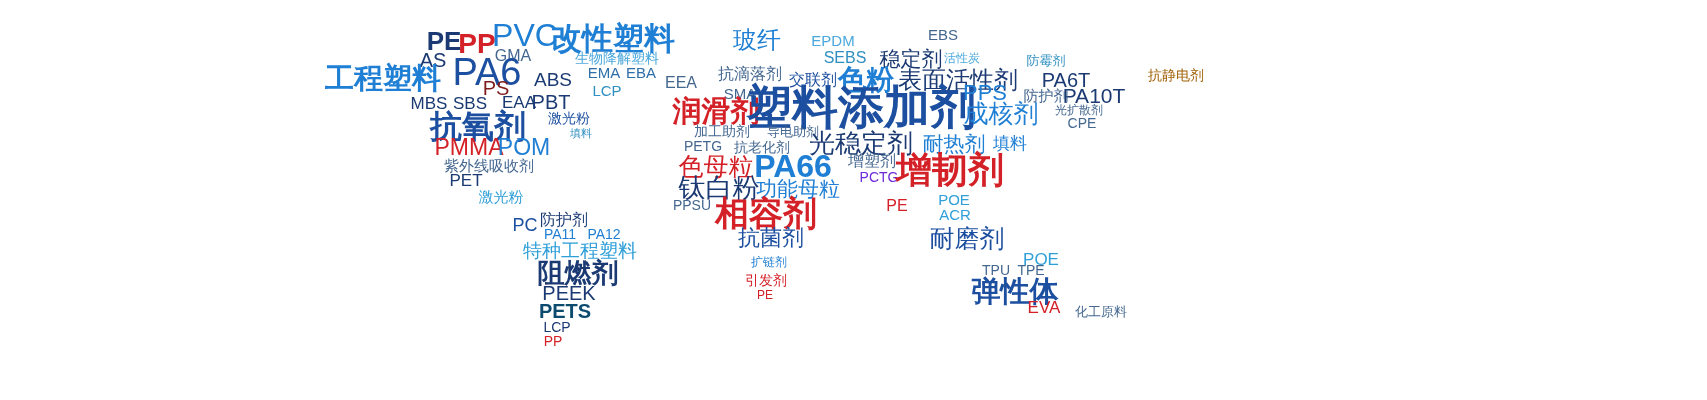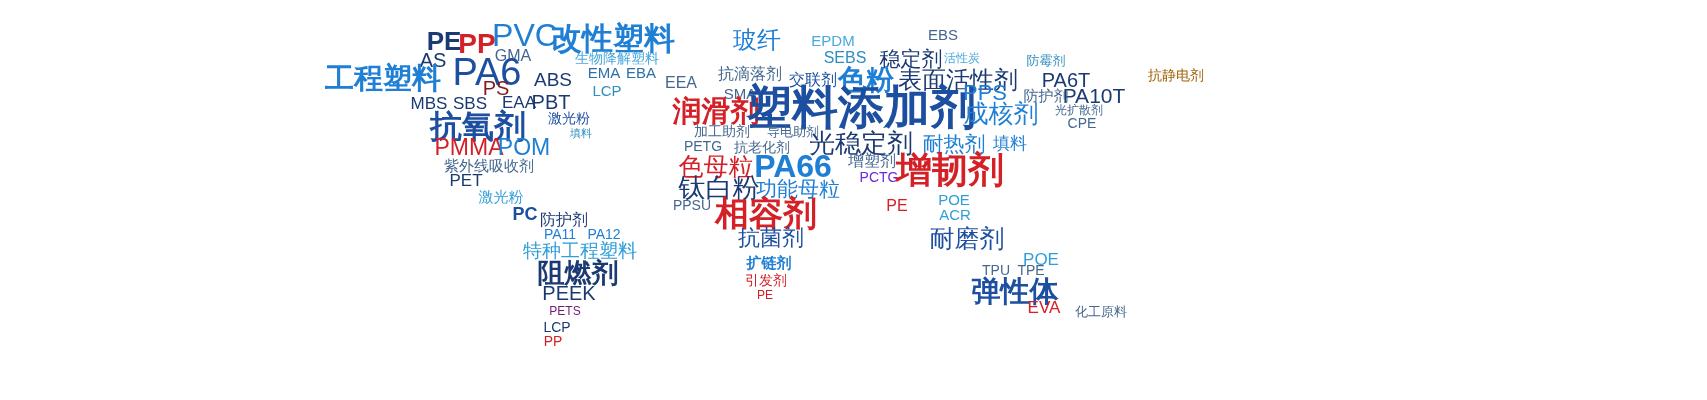--- a/index.html
+++ b/index.html
@@ -70,28 +70,28 @@
     <span class="word w-norm" style="left: 496px; top: 88px; font-size: 20px; color: #7f1d1d; font-weight: 400;">PS</span>
     <span class="word w-norm" style="left: 551px; top: 102px; font-size: 20px; color: rgb(27, 58, 115); font-weight: 400;">PBT</span>
     <span class="word w-norm" style="left: 569px; top: 118px; font-size: 14px; color: rgb(28, 79, 160); font-weight: 400;">激光粉</span>
     <span class="word w-norm" style="left: 581px; top: 133px; font-size: 11px; color: rgb(47, 143, 192); font-weight: 400;">填料</span>
     <span class="word w-bold" style="left: 478px; top: 126px; font-size: 32px; color: rgb(28, 79, 160); font-weight: 700;">抗氧剂</span>
     <span class="word w-norm" style="left: 469px; top: 147px; font-size: 23px; color: rgb(212, 32, 39); font-weight: 400;">PMMA</span>
     <span class="word w-norm" style="left: 524px; top: 147px; font-size: 23px; color: rgb(31, 127, 212); font-weight: 400;">POM</span>
     <span class="word w-norm" style="left: 489px; top: 165px; font-size: 15px; color: rgb(68, 103, 143); font-weight: 400;">紫外线吸收剂</span>
     <span class="word w-norm" style="left: 466px; top: 180px; font-size: 17px; color: rgb(27, 58, 115); font-weight: 400;">PET</span>
     <span class="word w-norm" style="left: 501px; top: 196px; font-size: 15px; color: rgb(47, 159, 216); font-weight: 400;">激光粉</span>
-    <span class="word w-norm" style="left: 525px; top: 214px; font-size: 18px; color: rgb(28, 79, 160); font-weight: 700;">PC</span>
+    <span class="word w-norm" style="left: 525px; top: 225px; font-size: 18px; color: rgb(28, 79, 160); font-weight: 400;">PC</span>
     <span class="word w-norm" style="left: 564px; top: 220px; font-size: 16px; color: rgb(27, 58, 115); font-weight: 400;">防护剂</span>
     <span class="word w-norm" style="left: 560px; top: 234px; font-size: 14px; color: rgb(31, 127, 212); font-weight: 400;">PA11</span>
     <span class="word w-norm" style="left: 604px; top: 234px; font-size: 14px; color: rgb(31, 127, 212); font-weight: 400;">PA12</span>
     <span class="word w-norm" style="left: 580px; top: 250px; font-size: 19px; color: rgb(47, 159, 216); font-weight: 400;">特种工程塑料</span>
     <span class="word w-bold" style="left: 578px; top: 273px; font-size: 27px; color: rgb(27, 58, 115); font-weight: 700;">阻燃剂</span>
     <span class="word w-norm" style="left: 569px; top: 293px; font-size: 20px; color: rgb(27, 58, 115); font-weight: 400;">PEEK</span>
-    <span class="word w-norm" style="left: 565px; top: 311px; font-size: 12px; color: #701a75; font-weight: 400;">PETS</span>
+    <span class="word w-norm" style="left: 565px; top: 311px; font-size: 20px; color: #0c4a6e; font-weight: 700;">PETS</span>
     <span class="word w-norm" style="left: 557px; top: 327px; font-size: 14px; color: rgb(27, 58, 115); font-weight: 400;">LCP</span>
     <span class="word w-norm" style="left: 553px; top: 341px; font-size: 14px; color: rgb(212, 32, 39); font-weight: 400;">PP</span>
     <span class="word w-bold" style="left: 716px; top: 111px; font-size: 29px; color: rgb(212, 32, 39); font-weight: 700;">润滑剂</span>
     <span class="word w-bold" style="left: 861px; top: 107px; font-size: 46px; color: rgb(28, 79, 160); font-weight: 700;">塑料添加剂</span>
     <span class="word w-norm" style="left: 985px; top: 93px; font-size: 22px; color: rgb(31, 127, 212); font-weight: 400;">PPS</span>
     <span class="word w-norm" style="left: 1001px; top: 113px; font-size: 25px; color: rgb(31, 127, 212); font-weight: 400;">成核剂</span>
     <span class="word w-norm" style="left: 722px; top: 131px; font-size: 14px; color: rgb(68, 103, 143); font-weight: 400;">加工助剂</span>
     <span class="word w-norm" style="left: 793px; top: 131px; font-size: 13px; color: rgb(68, 103, 143); font-weight: 400;">导电助剂</span>
     <span class="word w-norm" style="left: 703px; top: 146px; font-size: 14px; color: rgb(68, 103, 143); font-weight: 400;">PETG</span>
     <span class="word w-norm" style="left: 762px; top: 147px; font-size: 14px; color: rgb(68, 103, 143); font-weight: 400;">抗老化剂</span>
@@ -106,21 +106,21 @@
     <span class="word w-norm" style="left: 719px; top: 188px; font-size: 27px; color: rgb(27, 58, 115); font-weight: 400;">钛白粉</span>
     <span class="word w-norm" style="left: 798px; top: 188px; font-size: 21px; color: rgb(31, 127, 212); font-weight: 400;">功能母粒</span>
     <span class="word w-norm" style="left: 692px; top: 205px; font-size: 14px; color: rgb(68, 103, 143); font-weight: 400;">PPSU</span>
     <span class="word w-bold" style="left: 766px; top: 213px; font-size: 34px; color: rgb(212, 32, 39); font-weight: 700;">相容剂</span>
     <span class="word w-norm" style="left: 897px; top: 206px; font-size: 16px; color: rgb(212, 32, 39); font-weight: 400;">PE</span>
     <span class="word w-norm" style="left: 954px; top: 199px; font-size: 15px; color: rgb(47, 159, 216); font-weight: 400;">POE</span>
     <span class="word w-norm" style="left: 955px; top: 214px; font-size: 15px; color: rgb(47, 159, 216); font-weight: 400;">ACR</span>
     <span class="word w-norm" style="left: 967px; top: 238px; font-size: 25px; color: rgb(28, 79, 160); font-weight: 400;">耐磨剂</span>
     <span class="word w-norm" style="left: 1041px; top: 259px; font-size: 17px; color: rgb(47, 159, 216); font-weight: 400;">POE</span>
     <span class="word w-norm" style="left: 771px; top: 238px; font-size: 22px; color: rgb(28, 79, 160); font-weight: 400;">抗菌剂</span>
-    <span class="word w-norm" style="left: 769px; top: 262px; font-size: 15px; color: rgb(31, 127, 212); font-weight: 700;">扩链剂</span>
+    <span class="word w-norm" style="left: 769px; top: 262px; font-size: 12px; color: rgb(31, 127, 212); font-weight: 400;">扩链剂</span>
     <span class="word w-norm" style="left: 766px; top: 280px; font-size: 14px; color: rgb(212, 32, 39); font-weight: 400;">引发剂</span>
     <span class="word w-norm" style="left: 765px; top: 295px; font-size: 12px; color: rgb(212, 32, 39); font-weight: 400;">PE</span>
     <span class="word w-norm" style="left: 996px; top: 270px; font-size: 14px; color: rgb(68, 103, 143); font-weight: 400;">TPU</span>
     <span class="word w-norm" style="left: 1031px; top: 270px; font-size: 14px; color: rgb(68, 103, 143); font-weight: 400;">TPE</span>
     <span class="word w-norm" style="left: 1015px; top: 291px; font-size: 29px; color: rgb(28, 79, 160); font-weight: 700;">弹性体</span>
     <span class="word w-norm" style="left: 1044px; top: 307px; font-size: 17px; color: rgb(212, 32, 39); font-weight: 400;">EVA</span>
     <span class="word w-norm" style="left: 1101px; top: 311px; font-size: 13px; color: rgb(68, 103, 143); font-weight: 400;">化工原料</span>
   </div>
 
 </body></html>

